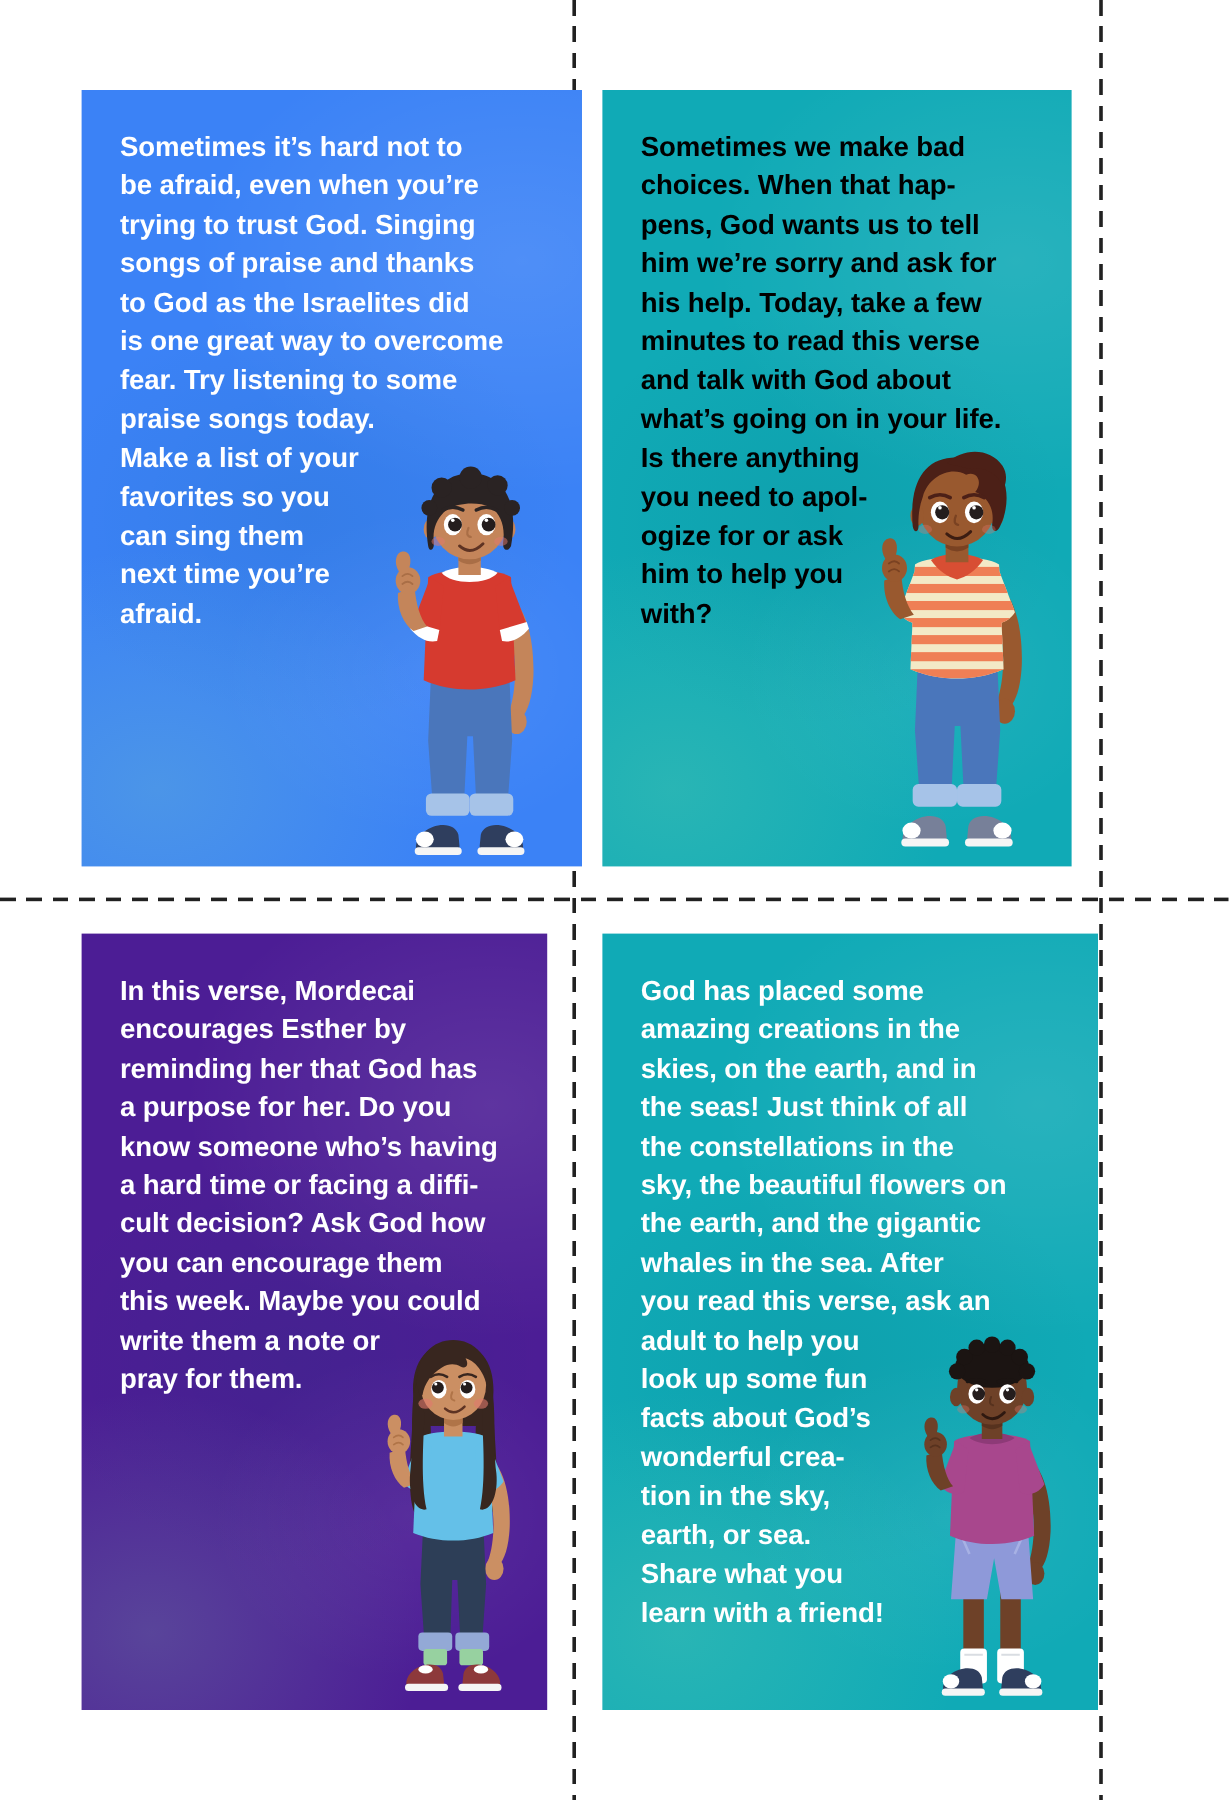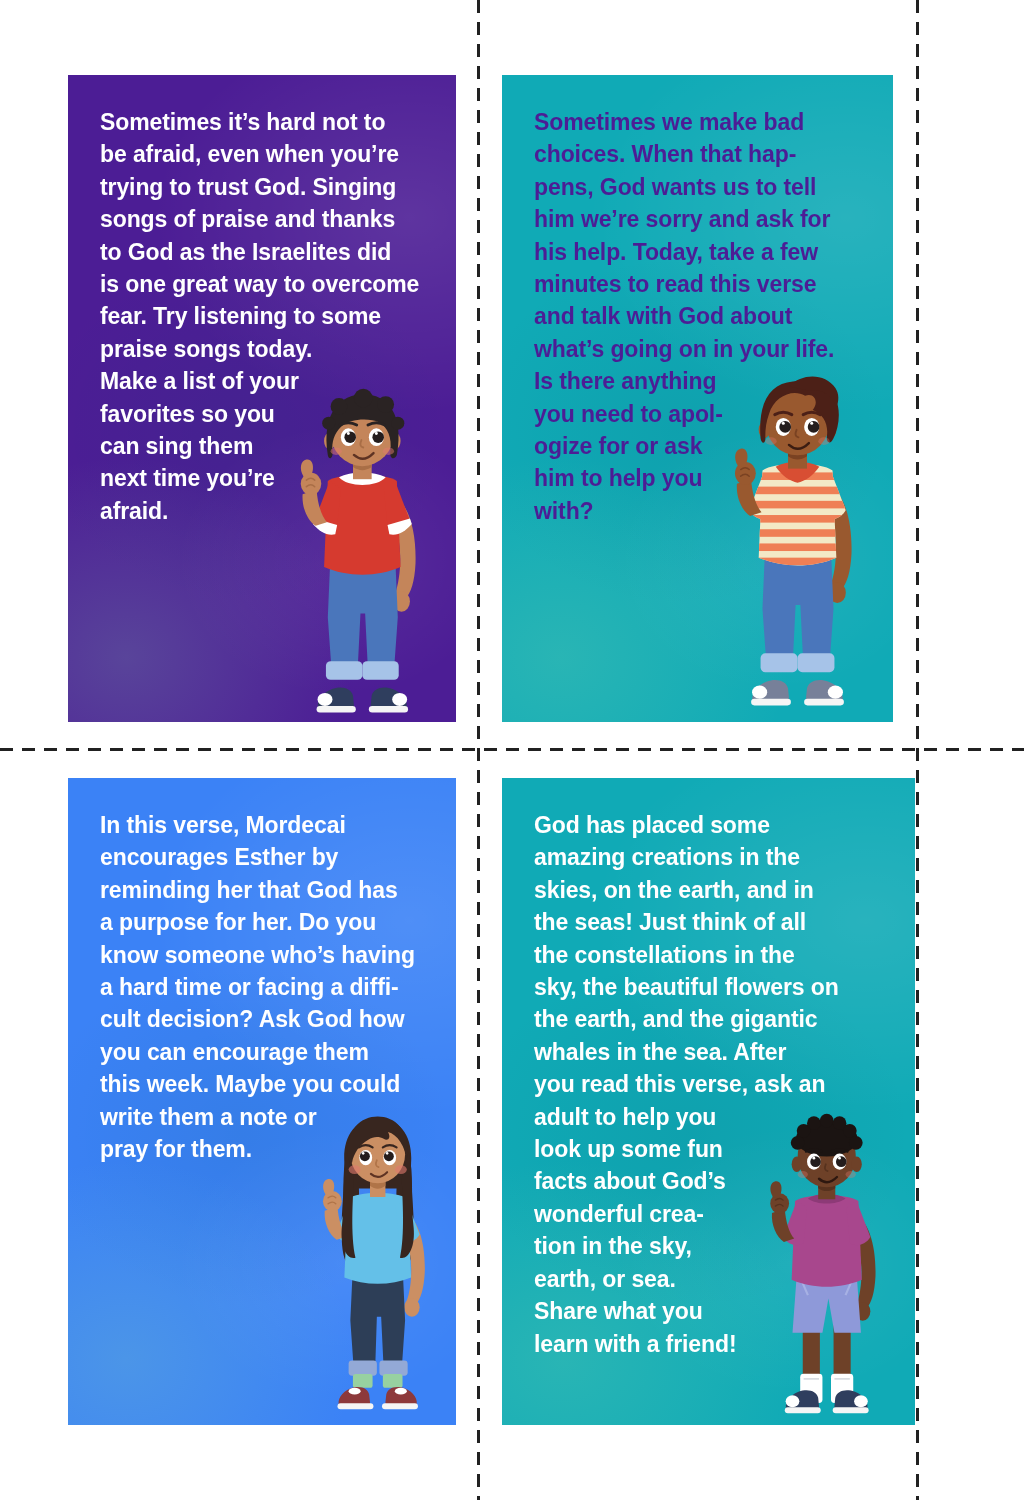--- a/index.html
+++ b/index.html
@@ -39,21 +39,21 @@
 </style>
 </head>
 <body>
 
 <div class="sheet" style="background-color: rgb(255, 255, 255);">
 
   <div class="vline center"></div>
   <div class="vline right"></div>
   <div class="hline"></div>
 
-  <section class="card tl" style="background-color: #4c1d95;">
+  <section class="card tl" style="background-color: #3b82f6; padding-left: 29px;">
     <p class="card-text" style="color: rgb(255, 255, 255);">Sometimes it’s hard not to
 be afraid, even when you’re
 trying to trust God. Singing
 songs of praise and thanks
 to God as the Israelites did
 is one great way to overcome
 fear. Try listening to some
 praise songs today.
 Make a list of your
 favorites so you
@@ -124,21 +124,21 @@
               <ellipse cx="113" cy="72" rx="6" ry="4"></ellipse>
             </g>
           <path d="M84 60 Q81 67 86 68" fill="none" stroke-width="2" stroke-linecap="round" stroke="#a96e46"></path>
           <path d="M76 76 Q86 85 97 74" fill="none" stroke="#5e3323" stroke-width="2.6" stroke-linecap="round"></path>
         </g>
       </g>
     </svg>
   </section>
 
   <section class="card tr" style="background-color: rgb(16, 170, 182);">
-    <p class="card-text" style="color: #4c1d95;">Sometimes we make bad
+    <p class="card-text" style="color: #000000;">Sometimes we make bad
 choices. When that hap-
 pens, God wants us to tell
 him we’re sorry and ask for
 his help. Today, take a few
 minutes to read this verse
 and talk with God about
 what’s going on in your life.
 Is there anything
 you need to apol-
 ogize for or ask
@@ -217,21 +217,21 @@
               <ellipse cx="57" cy="73" rx="6" ry="4"></ellipse>
               <ellipse cx="113" cy="73" rx="6" ry="4"></ellipse>
             </g>
           <path d="M84 61 Q81 68 86 69" fill="none" stroke-width="2" stroke-linecap="round" stroke="#7a4222"></path>
           <path d="M76 77 Q86 86 97 75" fill="none" stroke="#3c1d12" stroke-width="2.6" stroke-linecap="round"></path>
         </g>
       </g>
     </svg>
   </section>
 
-  <section class="card bl" style="background-color: #3b82f6;">
+  <section class="card bl" style="background-color: #4c1d95;">
     <p class="card-text" style="color: rgb(255, 255, 255);">In this verse, Mordecai
 encourages Esther by
 reminding her that God has
 a purpose for her. Do you
 know someone who’s having
 a hard time or facing a diffi-
 cult decision? Ask God how
 you can encourage them
 this week. Maybe you could
 write them a note or

